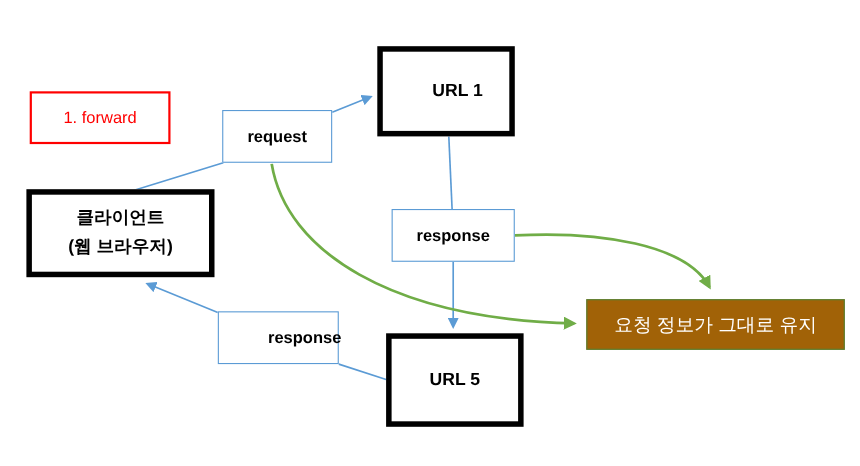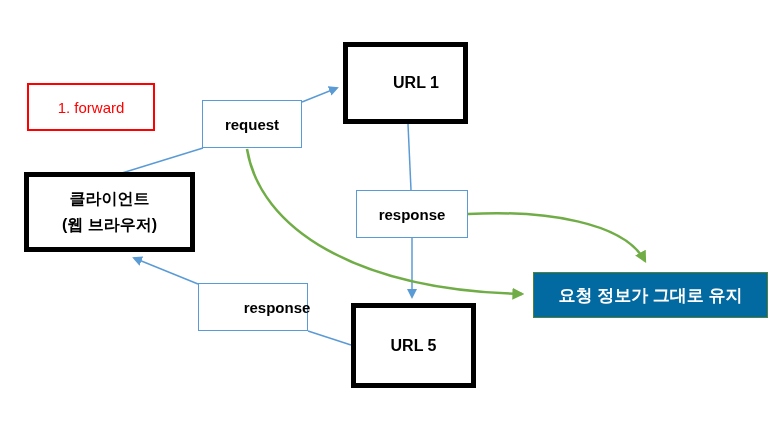--- a/index.html
+++ b/index.html
@@ -48,25 +48,25 @@
     color: #000000;
   }
   .node-red {
     border: 2px solid #FF0000;
     font-weight: normal;
     font-size: 15px;
     color: #FF0000;
     margin-top: 43px;
   }
   .node-green {
-    background: #0369a1;
+    background: #a16207;
     border: 1.5px solid #548235;
     color: #ffffff;
     font-size: 17px;
-    font-weight: bold;
+    font-weight: normal;
   }
   .client-line { line-height: 1.6; }
 
   
   .pos-annotation { left: 27px;  top: 40px;  width: 128px; height: 48px; }
   .pos-url1       { left: 343px; top: 42px;  width: 125px; height: 82px; padding-left: 21px; }
   .pos-request    { left: 202px; top: 100px; width: 100px; height: 48px; }
   .pos-client     { left: 24px;  top: 172px; width: 171px; height: 80px; }
   .pos-forward    { left: 356px; top: 190px; width: 112px; height: 48px; }
   .pos-response   { left: 198px; top: 283px; width: 110px; height: 48px; padding-left: 48px; }

